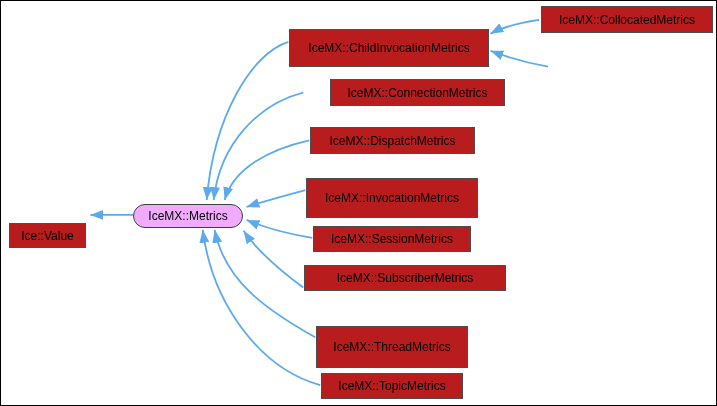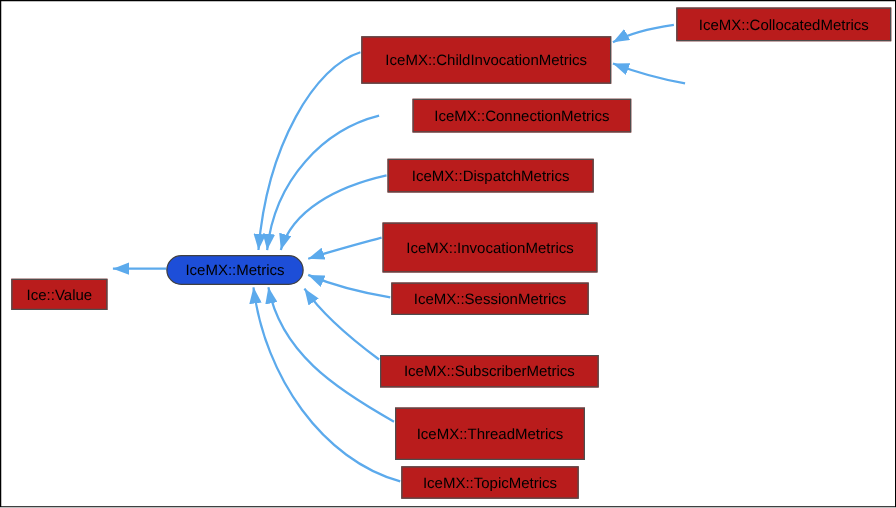--- a/index.html
+++ b/index.html
@@ -17,21 +17,21 @@
     position:absolute;
     display:flex;align-items:center;justify-content:center;
     background:#b91c1c;
     border:1px solid #4d4d4d;
     box-sizing:border-box;
     font-size:12px;color:#000000;
     white-space:nowrap;
     z-index:2;
   }
   .node--highlight{
-    background:#1d4ed8;
+    background:#f0abfc;
     border-color:#404040;
     border-radius:12px;
   }
 </style>
 </head>
 <body>
 
 <div class="canvas">
 
   <svg class="edges" width="717" height="406" viewBox="0 0 717 406">
@@ -62,21 +62,21 @@
   <div class="node" style="left:288px;top:28px;width:200px;height:38px;">IceMX::ChildInvocationMetrics</div>
 
   <div class="node" style="left:303px;top:78px;width:175px;height:27px;margin-left:26px;">IceMX::ConnectionMetrics</div>
 
   <div class="node" style="left:309px;top:126px;width:165px;height:27px;">IceMX::DispatchMetrics</div>
 
   <div class="node" style="left:305px;top:177px;width:172px;height:40px;">IceMX::InvocationMetrics</div>
 
   <div class="node" style="left:312px;top:225px;width:158px;height:26px;">IceMX::SessionMetrics</div>
 
-  <div class="node" style="left:303px;top:283px;width:175px;height:26px;">IceMX::SubscriberMetrics</div>
+  <div class="node" style="left:303px;top:264px;width:202px;height:26px;">IceMX::SubscriberMetrics</div>
 
   <div class="node" style="left:315px;top:325px;width:152px;height:42px;text-align:right;">IceMX::ThreadMetrics</div>
 
   <div class="node" style="left:320px;top:372px;width:142px;height:26px;">IceMX::TopicMetrics</div>
 
   <div class="node" style="left:540px;top:5px;width:172px;height:27px;">IceMX::CollocatedMetrics</div>
 
 
 </div>
 

